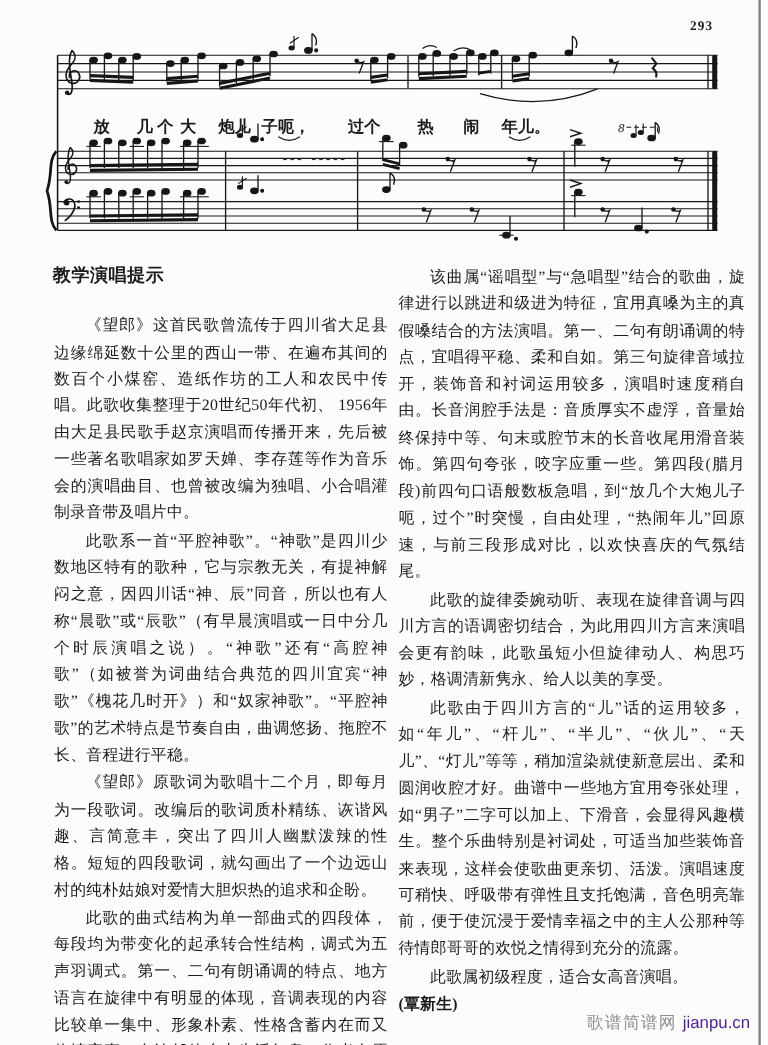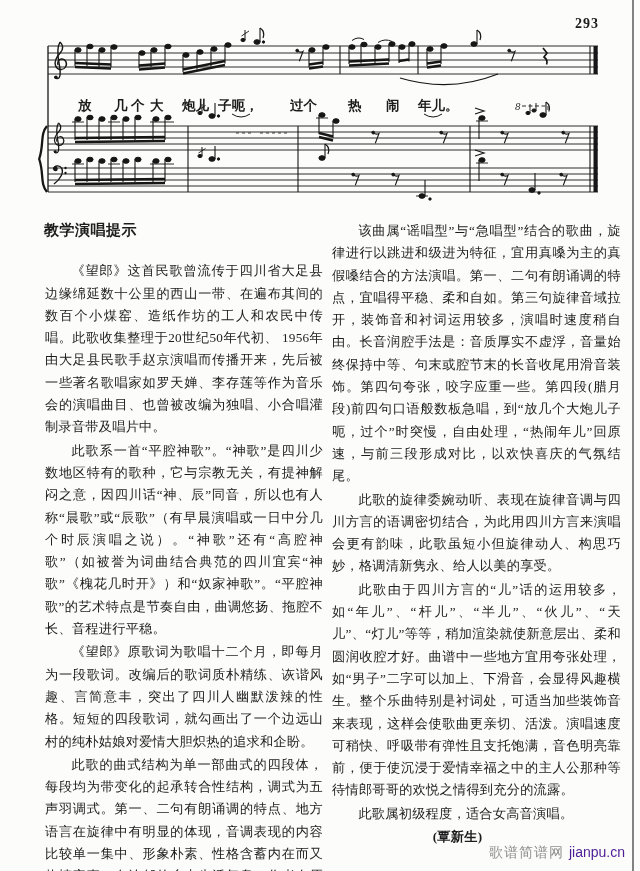--- a/index.html
+++ b/index.html
@@ -8,41 +8,41 @@
     background:#fcfcfa;
     font-family:"Liberation Serif","DejaVu Serif",serif;
     color:#1c1c1c;
     position:relative;
     overflow:hidden;
   }
   .page{position:absolute;inset:0;}
   .page-edge{position:absolute;top:0;bottom:0;left:632px;width:1.5px;background:#5a5a5a;opacity:.75;}
   .page-number{
     position:absolute;top:16px;left:575px;
-    font-size:14px;font-weight:bold;letter-spacing:1px;
+    font-size:11px;font-weight:bold;letter-spacing:1px;
   }
   .score-svg{position:absolute;top:0;left:0;}
   .lyric{
     position:absolute;top:97px;
     font-size:13.5px;font-weight:600;
     white-space:nowrap;
   }
   .col{
     position:absolute;top:219px;
     font-size:13.2px;line-height:22.3px;
     text-align:justify;letter-spacing:.25px;
   }
   .col-left{left:44px;width:280px;}
   .col-right{left:331px;width:291px;}
   .col h3{
     margin:0 0 19px 0;font-size:15px;font-weight:bold;letter-spacing:.5px;
   }
   .col p{margin:1px;text-indent:2em;}
   .attribution{
-    margin-top:24px;text-align:center;padding-right:38px;
+    margin-top:24px;text-align:left;padding-right:38px;
     font-weight:600;text-indent:0 !important;
   }
   .watermark{
     position:absolute;top:844px;left:489px;
     font-family:"Liberation Sans","DejaVu Sans",sans-serif;
     font-size:14px;white-space:nowrap;
   }
   .watermark .site{letter-spacing:1px;}
   .watermark .url{margin-left:5px;}
   svg text{font-family:"DejaVu Serif",serif;}

